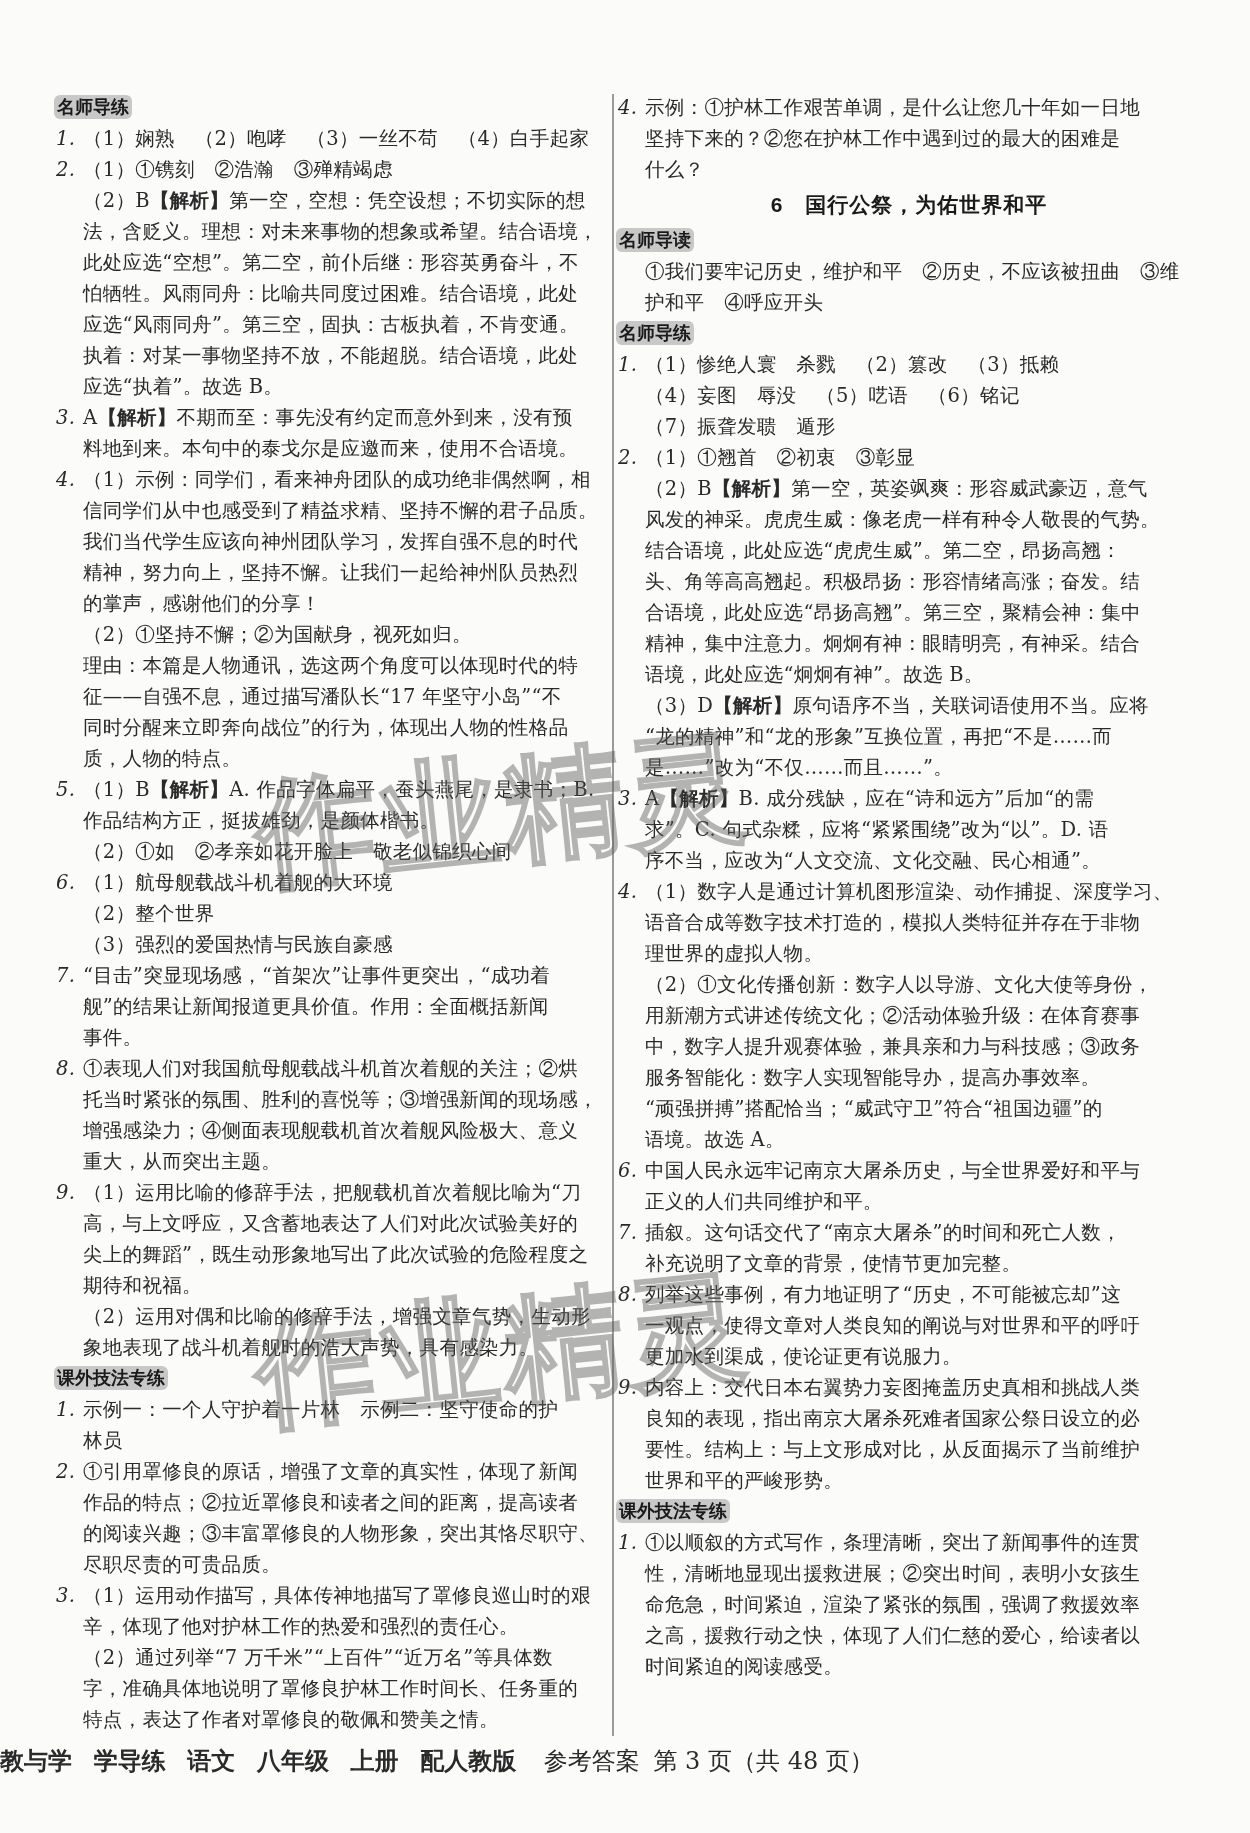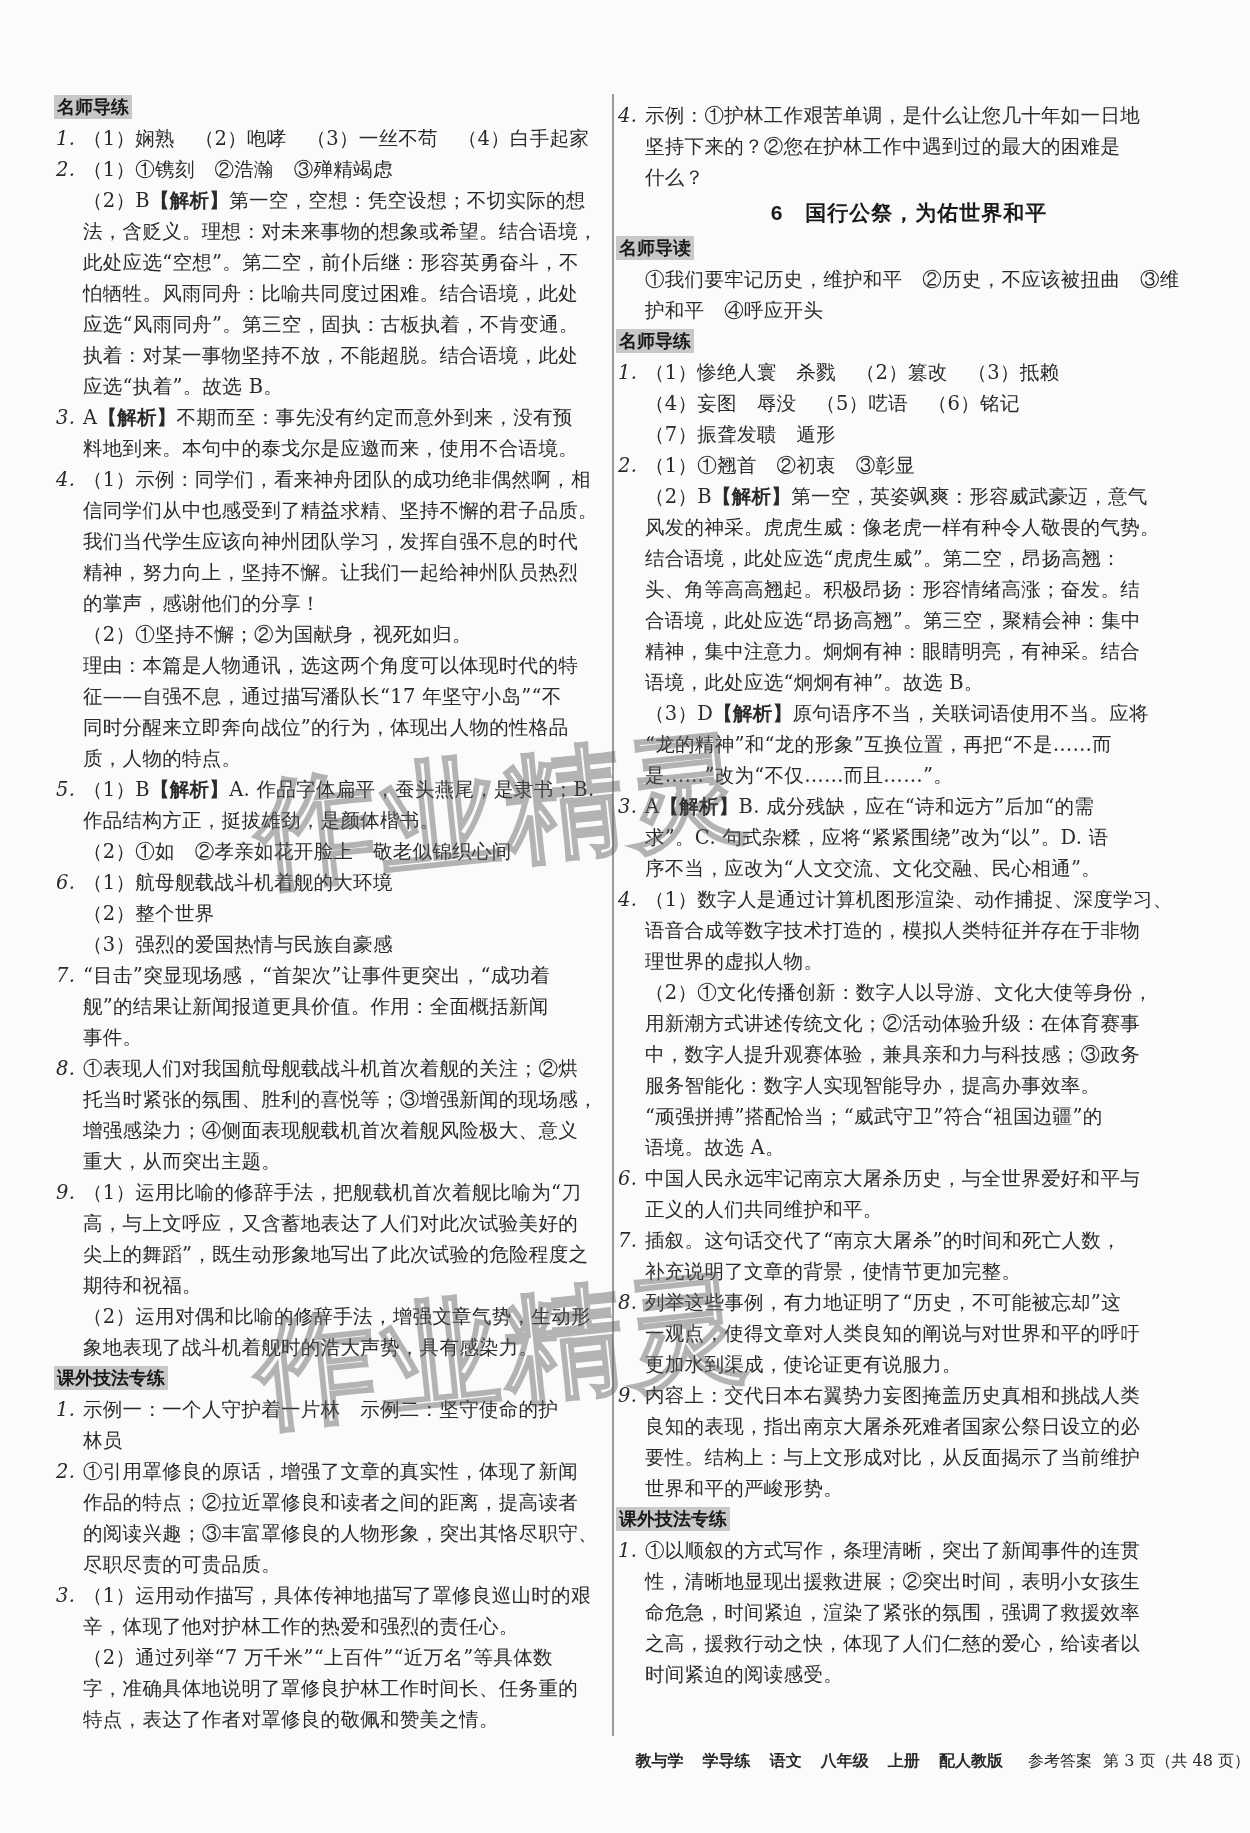--- a/index.html
+++ b/index.html
@@ -3,38 +3,38 @@
 <meta charset="utf-8">
 <style>
   html, body { margin: 0; padding: 0; }
   body {
     width: 1250px; height: 1833px; background: #fbfbfa; position: relative; overflow: hidden;
     font-family: "DejaVu Serif", "Liberation Serif", serif; color: #2a2a2a;
   }
   .page { position: absolute; left: 0; top: 0; width: 1250px; height: 1833px; }
   .col { position: absolute; top: 92px; }
   .col-left { left: 56px; width: 490px; }
-  .col-right { left: 618px; width: 582px; margin-top: 8px; }
+  .col-right { left: 618px; width: 582px; }
   .divider { position: absolute; left: 612px; top: 94px; width: 2px; height: 1642px; background: #9a9a9a; }
   .line { font-size: 19.5px; line-height: 31px; height: 31px; white-space: nowrap; letter-spacing: 0.3px; }
   .indent { padding-left: 27px; }
   .num { font-style: italic; font-family: "DejaVu Serif", serif; display: inline-block; width: 27px; }
   .section-tag {
     display: inline-block; background: #c8c8c8; font-family: "DejaVu Sans", sans-serif;
-    font-weight: bold; font-size: 18px; line-height: 24px; padding: 0 3px; margin: 3px 0 4px -2px; color: #1a1a1a;
+    font-weight: bold; font-size: 18px; line-height: 24px; padding: 0 3px; margin: 3px 0 4px -2px; color: #1a1a1a; border-radius: 6px;
   }
   .tag-line { height: 31px; }
   .lesson-title {
     font-family: Liberation Sans, sans-serif; font-weight: bold; font-size: 21px;
     line-height: 40px; height: 40px; text-align: center; color: #1a1a1a; letter-spacing: 1px;
   }
   .kw { font-family: "DejaVu Sans", sans-serif; font-weight: bold; }
   .footer {
-    position: absolute; top: 1747px; left: 0; width: 1250px; text-align: right;
-    font-size: 16px; line-height: 28px;
+    position: absolute; top: 1747px; left: 0; width: 1250px; text-align: left;
+    font-size: 24px; line-height: 28px;
   }
   .footer .b { font-family: "DejaVu Sans", sans-serif; font-weight: bold; margin-right: 14px; }
   .footer .n { font-family: "DejaVu Serif", serif; margin-left: 6px; }
   .watermark {
     position: absolute; font-family: "DejaVu Sans", sans-serif; font-weight: bold;
     font-size: 120px; color: transparent; -webkit-text-stroke: 2px rgba(90,90,90,0.45);
     letter-spacing: 4px; white-space: nowrap; transform: rotate(-6deg);
   }
 </style>
 </head>

